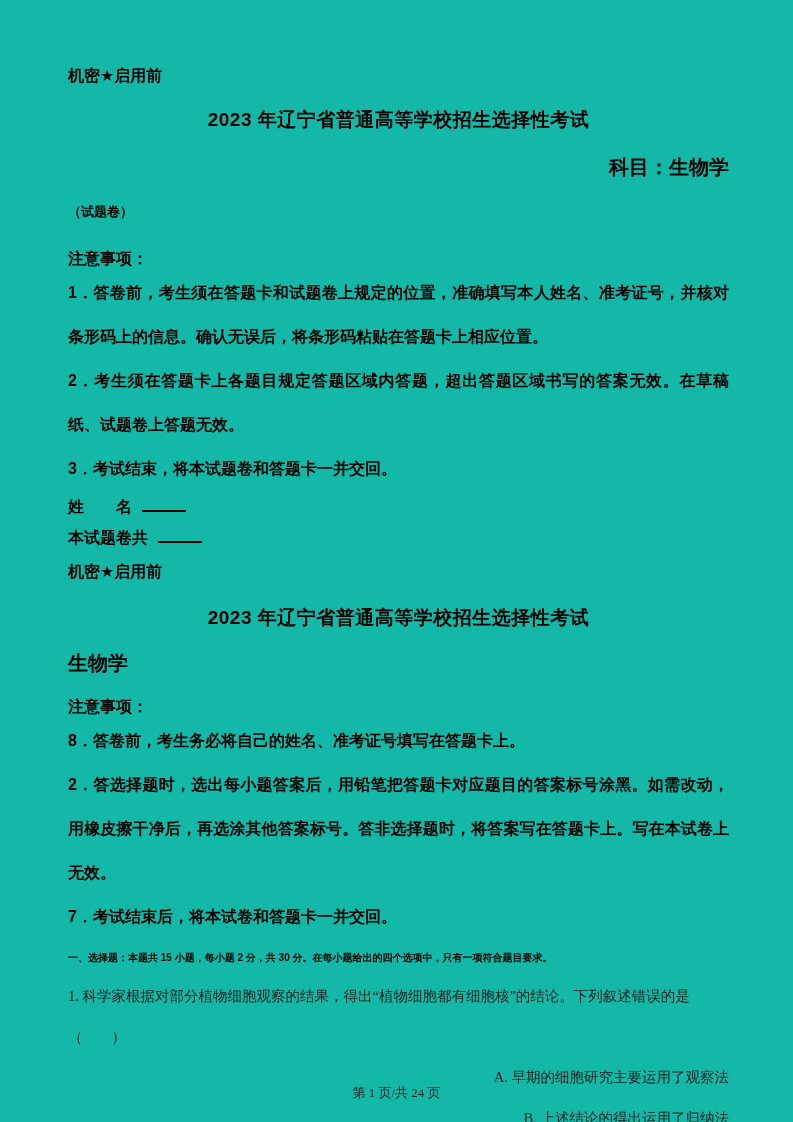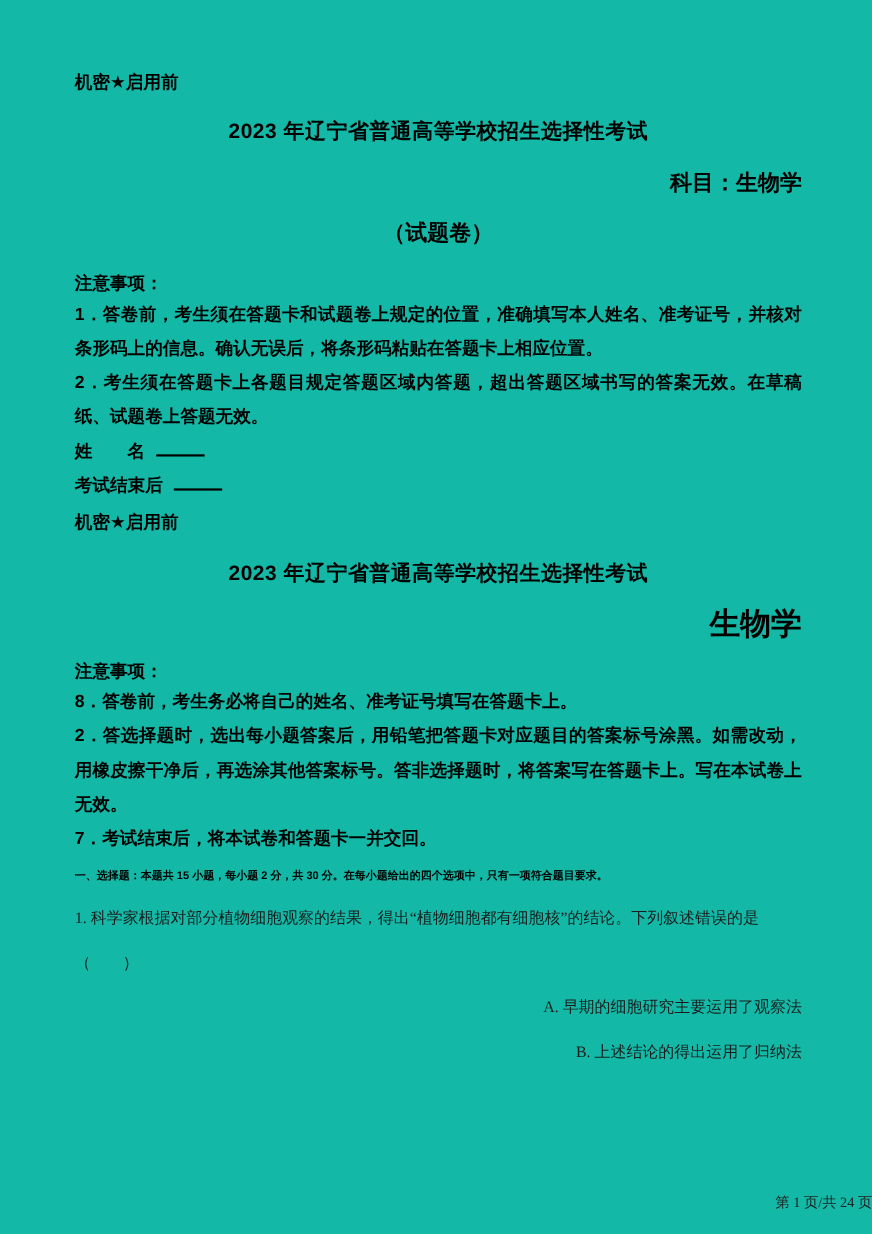--- a/index.html
+++ b/index.html
@@ -15,71 +15,72 @@
   .content {
     position: absolute;
     left: 68px;
     right: 64px;
     top: 0;
   }
   .b { font-family: "Liberation Sans", "DejaVu Sans", sans-serif; font-weight: bold; }
   .conf-top { margin-top: 66px; font-size: 16px; line-height: 20px; }
   .main-title { margin-top: 22px; font-size: 19px; line-height: 24px; text-align: center; letter-spacing: 0.5px; }
   .subject-line { margin-top: 22px; font-size: 20px; line-height: 26px; text-align: right; }
-  .paper-type { margin-top: 19px; font-size: 20px; line-height: 26px; text-align: center; }
+  .paper-type { margin-top: 19px; font-size: 13px; line-height: 26px; text-align: left; }
   .notice-head { margin-top: 22px; font-size: 16px; line-height: 24px; }
-  .notice { margin: 0; font-size: 16px; line-height: 31px; text-align: justify; }
+  .notice { margin: 0; font-size: 16px; line-height: 44px; text-align: justify; }
   .fill-row { font-size: 16px; line-height: 31px; }
   .blank {
     display: inline-block;
     width: 44px;
     height: 14px;
     border-bottom: 2px solid #000;
     margin-left: 10px;
     vertical-align: baseline;
   }
   .conf-mid { margin-top: 9px; font-size: 16px; line-height: 20px; }
   .main-title2 { margin-top: 24px; font-size: 19px; line-height: 24px; text-align: center; letter-spacing: 0.5px; }
-  .subject2 { margin-top: 20px; font-size: 28px; line-height: 26px; text-align: right; }
+  .subject2 { margin-top: 20px; font-size: 20px; line-height: 26px; text-align: left; }
   .notice-head2 { margin-top: 19px; font-size: 16px; line-height: 24px; }
   .section-heading { margin-top: 3px; font-size: 10px; line-height: 31px; text-align: justify; }
   .q-stem { margin-top: 8px; font-size: 14.5px; line-height: 26px; color: #1c1c1c; text-align: justify; }
   .q-bracket { margin-top: 4px; font-size: 14.5px; line-height: 26px; color: #1c1c1c; }
   .q-option { margin-top: 6px; font-size: 14.5px; line-height: 26px; color: #1c1c1c; text-align: right; }
   .footer {
     position: absolute;
     left: 0;
     right: 0;
     bottom: 20px;
-    text-align: right;
+    text-align: center;
     font-size: 13px;
     color: #222;
   }
 </style>
 </head>
 <body>
 
 <div class="page">
   <div class="content">
 
     <div class="conf-top b">机密★启用前</div>
 
     <div class="main-title b">2023 年辽宁省普通高等学校招生选择性考试</div>
     <div class="subject-line b">科目：生物学</div>
     <div class="paper-type b">（试题卷）</div>
 
     <div class="notice-head b">注意事项：</div>
     <p class="notice b">1．答卷前，考生须在答题卡和试题卷上规定的位置，准确填写本人姓名、准考证号，并核对条形码上的信息。确认无误后，将条形码粘贴在答题卡上相应位置。</p>
     <p class="notice b">2．考生须在答题卡上各题目规定答题区域内答题，超出答题区域书写的答案无效。在草稿纸、试题卷上答题无效。</p>
+    <p class="notice b">3．考试结束，将本试题卷和答题卡一并交回。</p>
 
     <div class="fill-row">
       <span class="b">姓　　名</span><span class="blank"></span>
     </div>
     <div class="fill-row">
-      <span class="b">考试结束后</span><span class="blank"></span>
+      <span class="b">本试题卷共</span><span class="blank"></span>
     </div>
 
     <div class="conf-mid b">机密★启用前</div>
 
     <div class="main-title2 b">2023 年辽宁省普通高等学校招生选择性考试</div>
     <div class="subject2 b">生物学</div>
 
     <div class="notice-head2 b">注意事项：</div>
     <p class="notice b">8．答卷前，考生务必将自己的姓名、准考证号填写在答题卡上。</p>
     <p class="notice b">2．答选择题时，选出每小题答案后，用铅笔把答题卡对应题目的答案标号涂黑。如需改动，用橡皮擦干净后，再选涂其他答案标号。答非选择题时，将答案写在答题卡上。写在本试卷上无效。</p>

